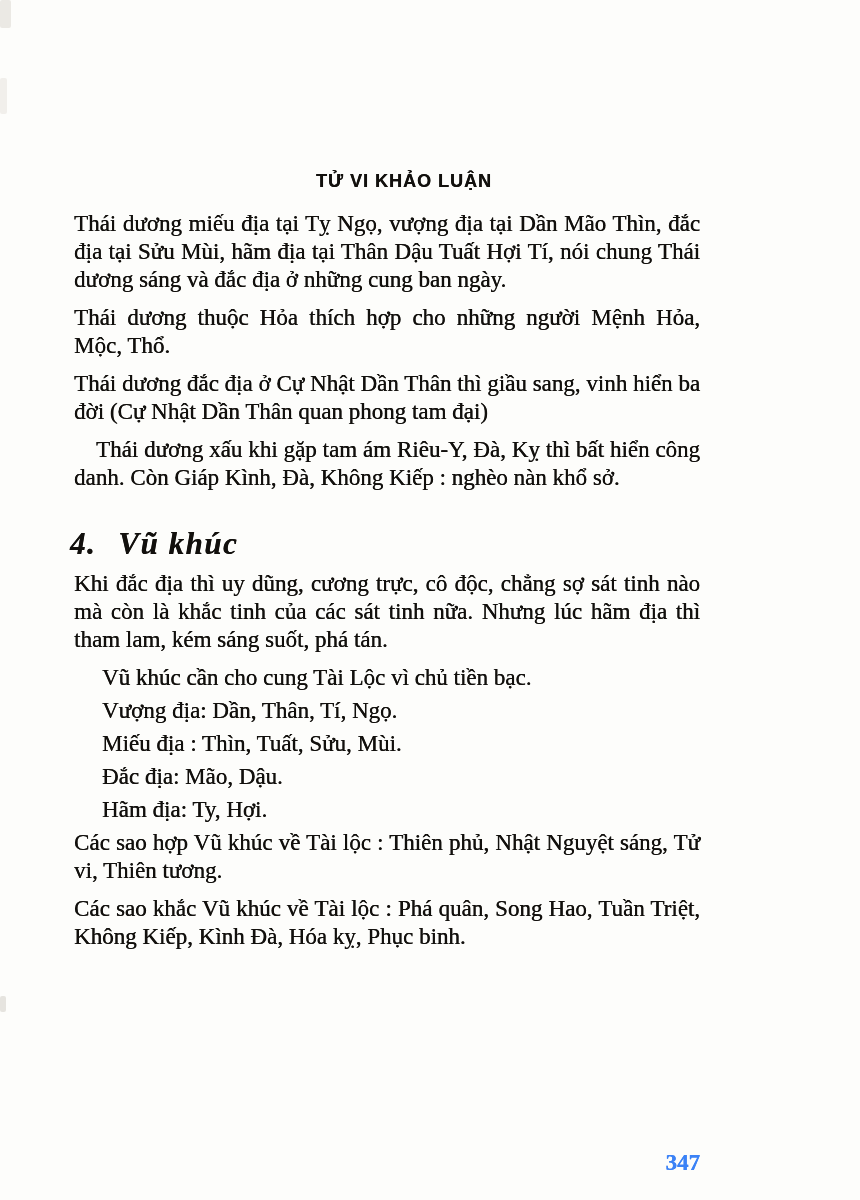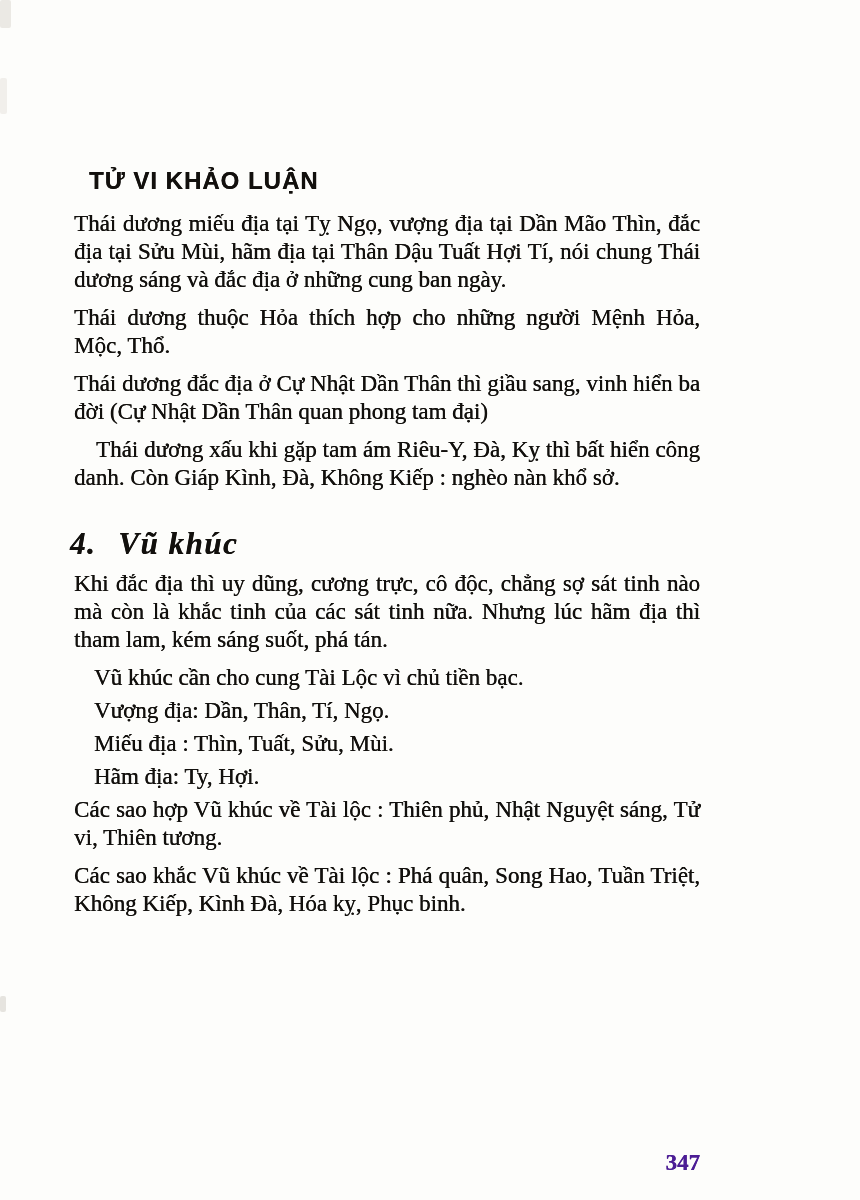--- a/index.html
+++ b/index.html
@@ -37,25 +37,25 @@
     font-family: "Liberation Serif", serif;
     font-size: 23px;
     line-height: 28px;
     color: #12100d;
     text-align: justify;
     
     text-shadow: 0.35px 0 0 currentColor;
   }
   .title {
     font-family: "Liberation Sans", sans-serif;
-    font-size: 24px;
+    font-size: 18px;
     font-weight: 600;
     letter-spacing: 1px;
     line-height: 26px;
-    text-align: left;
+    text-align: center;
     margin: 0 0 16px 0;
     transform: translateX(19px);
     text-shadow: 0.25px 0 0 currentColor;
   }
   .para {
     margin: 0 0 10px 4px;
   }
   .para-indent {
     text-indent: 22px;
   }
@@ -72,39 +72,39 @@
     align-items: baseline;
   }
   .section-heading .heading-number {
     margin-right: 22px;
   }
   .indent-list {
     margin: 10px 0 0 0;
     padding-left: 24px;
   }
   .list-line {
-    margin: 0 0 5px 0;
+    margin: 0 0 5px 8px;
     text-align: left;
   }
   .list-line:last-child {
     margin-bottom: 5px;
   }
   .after-list {
     margin-top: 0;
   }
   .page-number {
     position: absolute;
     left: 70px;
     top: 1150px;
     width: 630px;
     text-align: right;
     font-family: "Liberation Serif", serif;
     font-weight: bold;
     font-size: 23px;
-    color: #4c1d95;
+    color: #3b82f6;
     text-shadow: 0.35px 0 0 currentColor;
   }
 </style>
 </head>
 <body>
 
 <div class="page">
 
   <div class="scan-smudge smudge-1"></div>
   <div class="scan-smudge smudge-2"></div>
@@ -127,20 +127,21 @@
       <span class="heading-number">4.</span>
       <span class="heading-label">Vũ khúc</span>
     </h2>
 
     <p class="para">Khi đắc địa thì uy dũng, cương trực, cô độc, chẳng sợ sát tinh nào mà còn là khắc tinh của các sát tinh nữa. Nhưng lúc hãm địa thì tham lam, kém sáng suốt, phá tán.</p>
 
     <div class="indent-list">
       <p class="list-line">Vũ khúc cần cho cung Tài Lộc vì chủ tiền bạc.</p>
       <p class="list-line">Vượng địa: Dần, Thân, Tí, Ngọ.</p>
       <p class="list-line">Miếu địa : Thìn, Tuất, Sửu, Mùi.</p>
+      <p class="list-line">Đắc địa: Mão, Dậu.</p>
       <p class="list-line">Hãm địa: Ty, Hợi.</p>
     </div>
 
     <p class="para after-list">Các sao hợp Vũ khúc về Tài lộc : Thiên phủ, Nhật Nguyệt sáng, Tử vi, Thiên tương.</p>
 
     <p class="para">Các sao khắc Vũ khúc về Tài lộc : Phá quân, Song Hao, Tuần Triệt, Không Kiếp, Kình Đà, Hóa kỵ, Phục binh.</p>
 
   </main>
 
   <div class="page-number">347</div>

